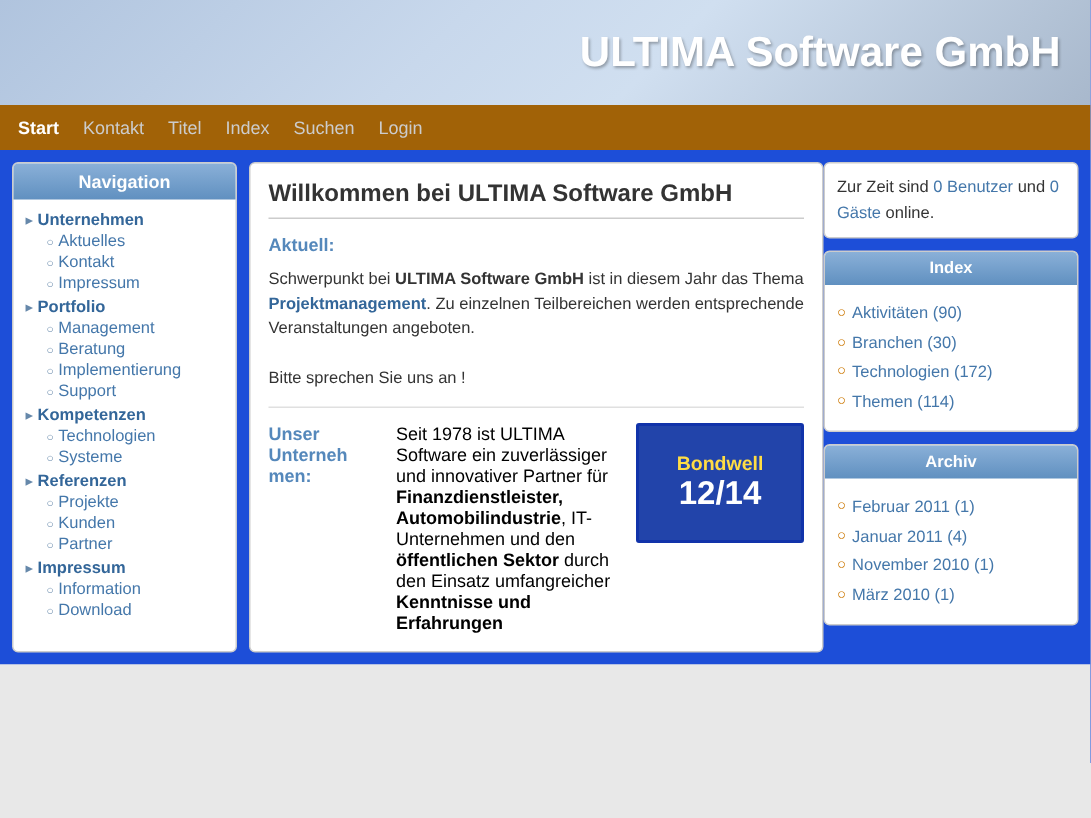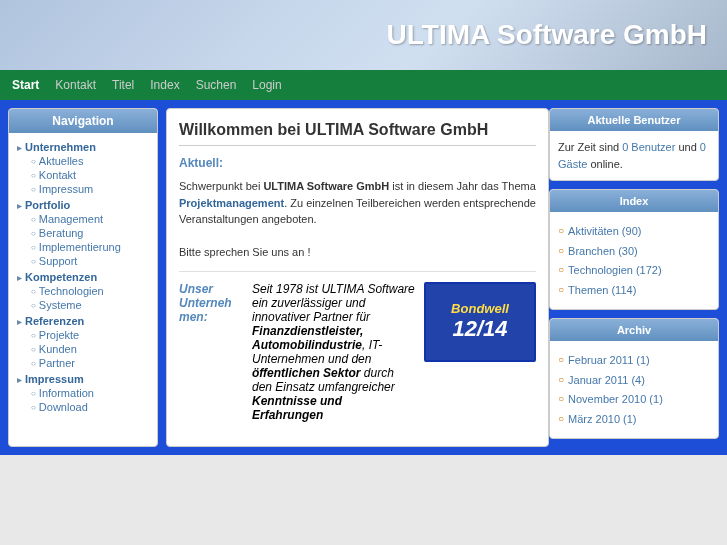--- a/index.html
+++ b/index.html
@@ -16,21 +16,21 @@
     }
     .header-title {
       font-size: 28px;
       font-weight: bold;
       color: #fff;
       text-shadow: 1px 1px 2px rgba(0,0,0,0.3);
     }
 
     
     .navbar {
-      background: #15803d;
+      background: #a16207;
       padding: 8px 12px;
       display: flex;
       gap: 16px;
       align-items: center;
     }
     .navbar a {
       color: #ccc;
       text-decoration: none;
       font-size: 12px;
     }
@@ -119,23 +119,22 @@
       border-bottom: 1px solid #e0e0e0;
       flex-direction: column;
     }
     .content-block .label { min-width: 55px; }
     .content-block .text { font-size: 11px; color: #333; line-height: 1.5; }
     .bold-text { font-weight: bold; }
     .blue-bold { font-weight: bold; color: #336699; }
 
     .section2 {
       display: flex;
-      gap: 8px;
+      gap: 20px;
       margin-top: 6px;
-      font-style: italic;
     }
     .unser-label {
       min-width: 65px;
     }
     .unser-label .section-label { font-size: 12px; }
 
     
     .bondwell-img {
       width: 112px;
       height: 80px;
@@ -343,21 +342,20 @@
           <span class="brand">Bondwell</span>
           <span class="model">12/14</span>
         </div>
       </div>
     </div>
   </main>
 
   <div class="right-column">
 
     <div class="right-box">
-      <div class="right-box-header">Aktuelle Benutzer</div>
       <div class="right-box-content">
         <span>Zur Zeit sind </span><a href="#"><span>0 Benutzer</span></a><span> und </span><a href="#"><span>0 Gäste</span></a><span> online.</span>
       </div>
     </div>
 
     <div class="right-box">
       <div class="right-box-header">Index</div>
       <div class="right-box-content">
         <div class="right-list-item">
           <span class="orange-bullet">○</span>

